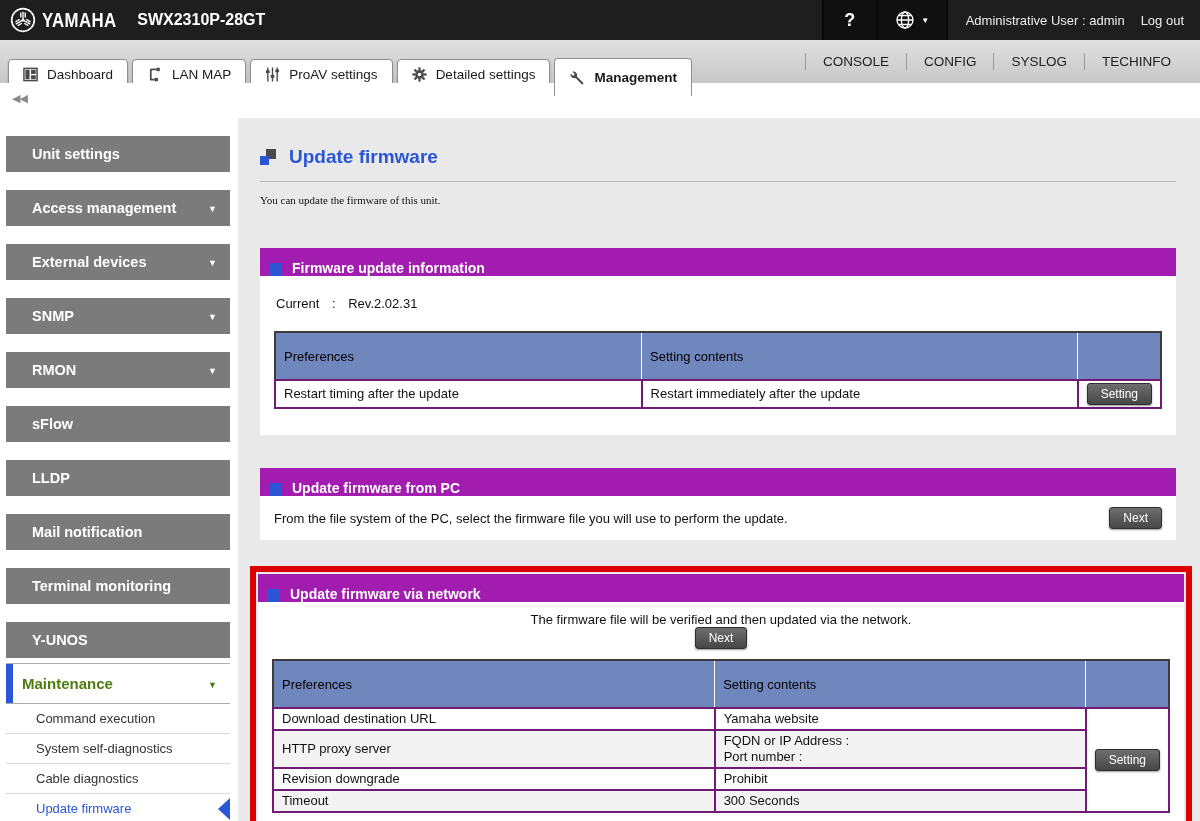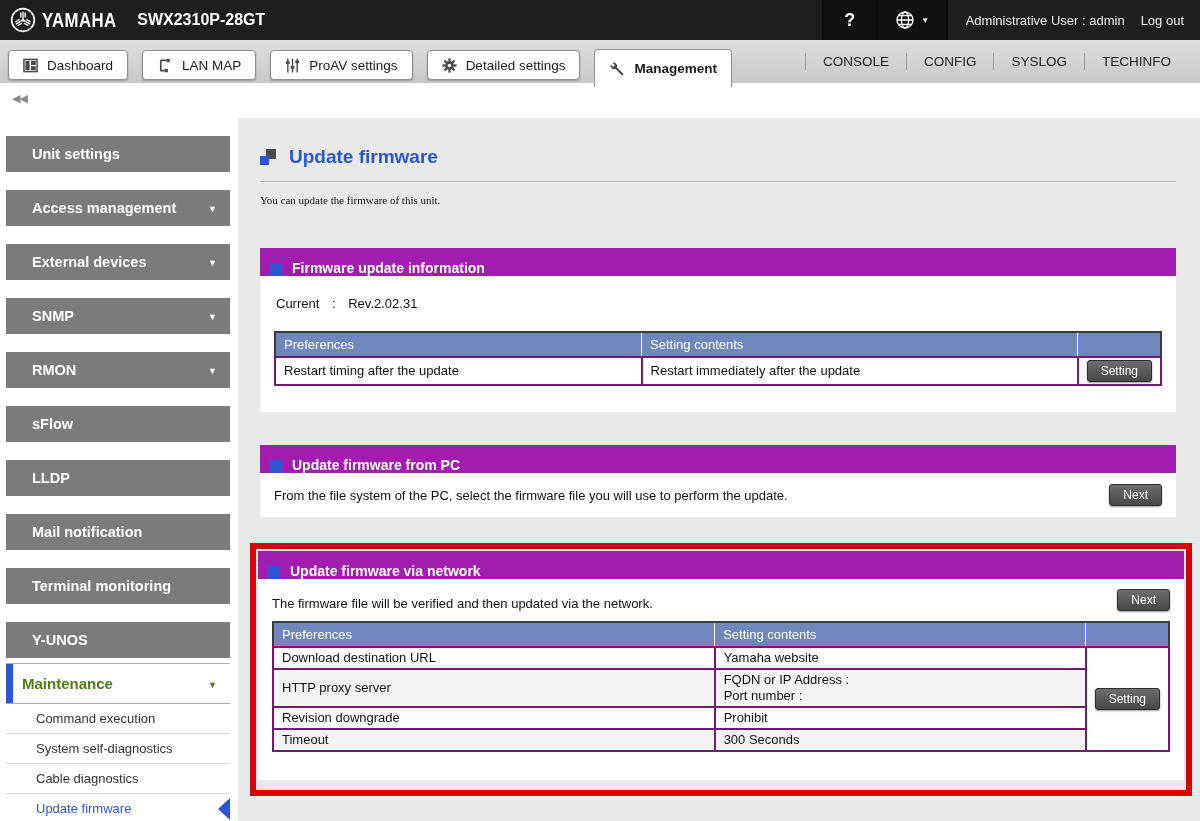--- a/index.html
+++ b/index.html
@@ -14,21 +14,21 @@
   .topbar .spacer { flex:1; }
   .top-cell { height:40px; display:flex; align-items:center; justify-content:center; background:#101010; border-left:1px solid #000; border-right:1px solid #000; cursor:pointer; }
   .help-cell { width:56px; color:#fff; font-size:18px; font-weight:bold; }
   .lang-cell { width:70px; gap:6px; border-left:none; }
   .lang-caret { color:#fff; font-size:8px; }
   .user-label { color:#ececec; font-size:13px; margin:0 16px 0 18px; white-space:nowrap; }
   .logout { color:#ececec; font-size:13px; margin-right:16px; cursor:pointer; white-space:nowrap; }
 
   
   .tabbar { position:absolute; left:0; top:40px; width:1200px; height:43px; background:linear-gradient(#e0e0e0,#c7c7c7); }
-  .tabs { position:absolute; left:8px; top:4px; display:flex; gap:14px; align-items:flex-start; }
+  .tabs { position:absolute; left:8px; top:13px; display:flex; gap:4px; align-items:flex-start; }
   .tab { margin-top:6px; height:30px; background:#fff; border:1px solid #8f8f8f; border-radius:4px; box-shadow:0 1px 2px rgba(0,0,0,.25); display:flex; align-items:center; gap:9px; padding:0 14px; font-size:13.5px; color:#1a1a1a; cursor:pointer; white-space:nowrap; }
   .tab.active { margin-top:5px; height:38px; border-radius:4px 4px 0 0; border-bottom:none; box-shadow:none; font-weight:bold; position:relative; z-index:3; }
   .tab .ticon { display:flex; align-items:center; }
   .top-links { position:absolute; right:12px; top:0; height:43px; display:flex; align-items:center; }
   .tlink { font-size:13.5px; color:#222; padding:0 17px; cursor:pointer; white-space:nowrap; }
   .tsep { width:1px; height:17px; background:#999; }
 
   
   .white-strip { position:absolute; left:0; top:83px; width:1200px; height:35px; background:#fff; }
   .collapse-btn { position:absolute; left:12px; top:9px; color:#8a8a8a; font-size:11px; letter-spacing:-1px; cursor:pointer; }
@@ -62,33 +62,33 @@
   .sec-title { color:#fff; font-weight:bold; font-size:14px; }
   .sec-body { background:#fff; }
   .body-info { padding:12px 14px 26px; }
   .current-line { font-size:13px; color:#111; margin:8px 0 20px 2px; }
   .current-line .sep { margin:0 9px; }
   .body-flex { padding:11px 14px; display:flex; align-items:center; }
   .body-flex .desc { flex:1; font-size:13px; color:#111; }
 
   
   table.cfg { width:100%; border-collapse:collapse; border:2px solid #3c3c3c; }
-  table.cfg th { background:#7087bd; color:#ffffff; font-weight:normal; text-align:left; font-size:13px; height:25px; padding:0 8px; border-right:1px solid #fff; border-bottom:1px solid #3c3c3c; }
+  table.cfg th { background:#7087bd; color:#000000; font-weight:normal; text-align:left; font-size:13px; height:48px; padding:0 8px; border-right:1px solid #fff; border-bottom:1px solid #3c3c3c; }
   table.cfg th:last-child { border-right:1px solid #3c3c3c; }
   table.cfg td { font-size:13px; color:#111; padding:2px 8px; border:2px solid #701a75; line-height:16px; background:#fff; }
   table.cfg tr.alt td { background:#f3f3f3; }
   table.cfg td.btn-col { text-align:center; background:#fff; }
 
   .gbtn { background:linear-gradient(#6e6e6e,#474747); border:1px solid #2e2e2e; color:#fff; font-size:12px; font-family:"Liberation Sans",sans-serif; padding:3px 13px; border-radius:3px; box-shadow:0 1px 2px rgba(0,0,0,.4); cursor:pointer; white-space:nowrap; }
 
   
   .red-wrap { margin:26px -16px 0 -10px; border:6px solid #dd0000; padding:2px 2px 10px 2px; }
   .red-wrap .section { margin-top:0; }
   .body-net { padding:10px 14px 28px; }
-  .net-desc-row { display:flex; align-items:flex-end; margin-bottom:10px; }
+  .net-desc-row { display:flex; align-items:center; margin-bottom:10px;flex-direction:column; }
   .net-desc-row .desc { flex:1; font-size:13px; color:#111; }
 </style>
 </head>
 <body>
 
 <div class="topbar">
   <div class="logo-wrap">
     <span style="display:flex;">
       <svg width="26" height="26" viewBox="0 0 28 28" fill="none" stroke="#fff">
         <circle cx="14" cy="14" r="12.2" stroke-width="1.8"></circle>

